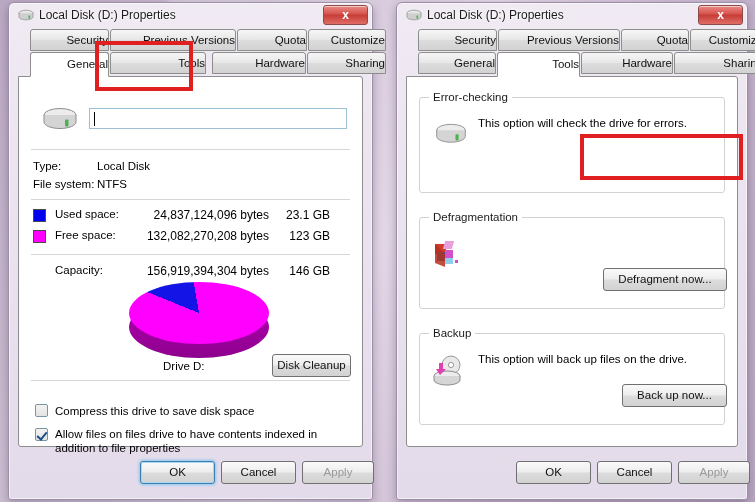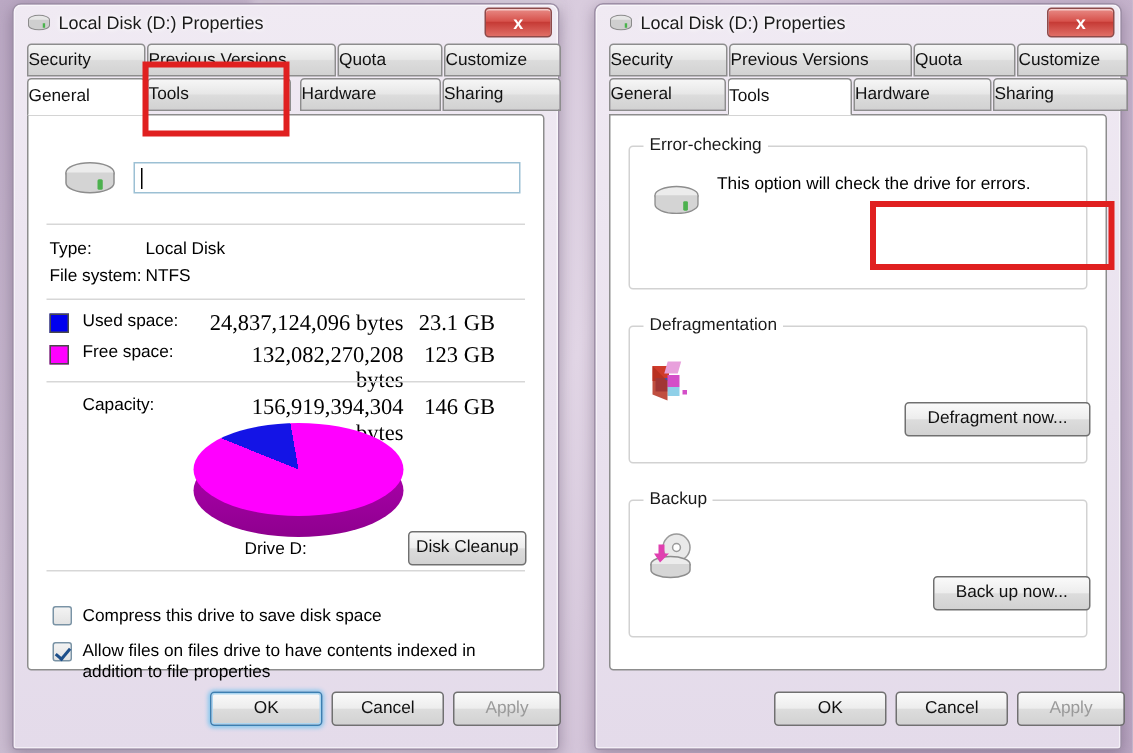--- a/index.html
+++ b/index.html
@@ -56,24 +56,24 @@
     color:#fff; font-size:12px; font-weight:bold; line-height:18px; text-align:center;
     cursor:pointer;
   }
 
   
   .client { position:absolute; left:9px; right:9px; top:26px; bottom:8px; }
 
   
   .tabstrip { position:relative; height:48px; }
   .tab {
-    position:absolute; height:22px; line-height:21px; text-align:left;
+    position:absolute; height:22px; line-height:21px; text-align:right;
     background:linear-gradient(180deg,#f6f6f6 0%,#e7e7e7 48%,#dcdcdc 52%,#d2d2d2 100%);
     border:1px solid #8d8d8d; border-radius:3px 3px 0 0;
-    font-size:11.5px; color:#111; cursor:pointer; white-space:nowrap;
+    font-size:11.5px; color:#111; cursor:pointer; white-space:nowrap;margin-left:12px;
   }
   .tab.row1 { top:0; }
   .tab.row2 { top:23px; }
   .tab.active {
     background:#fff; border-bottom-color:#fff; z-index:5;
     height:25px; line-height:23px;
   }
   .tabpage {
     position:absolute; left:0; right:0; top:47px; bottom:44px;
     background:#fff; border:1px solid #8d8d8d; border-radius:0 3px 3px 3px;
@@ -83,21 +83,21 @@
   
   .hr { position:absolute; left:12px; right:12px; height:1px; background:#d7d7d7; }
   .drv-ico { position:absolute; }
   .label-input {
     position:absolute; height:21px;
     border:1px solid #9cc0d4; background:#fff;
   }
   .caret { position:absolute; left:4px; top:3px; width:1px; height:14px; background:#000; }
   .row-lbl { position:absolute; font-size:11.5px; }
   .sw { position:absolute; width:13px; height:13px; border:1px solid #4a4a4a; }
-  .num { position:absolute; font-size:15px; text-align:right;font-family:Liberation Serif, serif; }
+  .num { position:absolute; font-size:12px; text-align:right; }
 
   .pie-wrap { position:absolute; left:120px; top:266px; width:140px; height:72px; }
   .pie-side {
     position:absolute; left:0; top:14px; width:140px; height:62px;
     border-radius:50%/50%;
     background:linear-gradient(180deg,#b500b5 0%,#8e008e 100%);
   }
   .pie-top {
     position:absolute; left:0; top:0; width:140px; height:62px;
     border-radius:50%/50%;
@@ -293,20 +293,21 @@
 
       <div class="group" style="left:12px;top:256px;right:12px;height:92px">
         <div class="group-title">Backup</div>
         <svg style="position:absolute;left:12px;top:20px;width:34px;height:32px" viewBox="0 0 34 32">
           <circle cx="19" cy="11" r="9" fill="#e9e9e9" stroke="#9a9a9a"></circle>
           <circle cx="19" cy="11" r="2.6" fill="#fff" stroke="#9a9a9a"></circle>
           <ellipse cx="15" cy="22" rx="13" ry="5" fill="#ececec" stroke="#8d8d8d"></ellipse>
           <path d="M2 22v4c0 2.7 5.8 5 13 5s13-2.3 13-5v-4" fill="#d6d6d6" stroke="#8d8d8d"></path>
           <path d="M8 21 4 15l3 0 0-6 4 0 0 6 3 0z" fill="#e040b0"></path>
         </svg>
+        <div class="group-desc" style="left:58px;top:19px">This option will back up files on the drive.</div>
         <div class="btn" style="left:202px;top:50px;width:105px">Back up now...</div>
       </div>
     </div>
 
     <div class="footer">
       <div class="btn" style="left:110px;top:10px;width:75px">OK</div>
       <div class="btn" style="left:191px;top:10px;width:75px">Cancel</div>
       <div class="btn disabled" style="left:272px;top:10px;width:72px">Apply</div>
     </div>
   </div>

